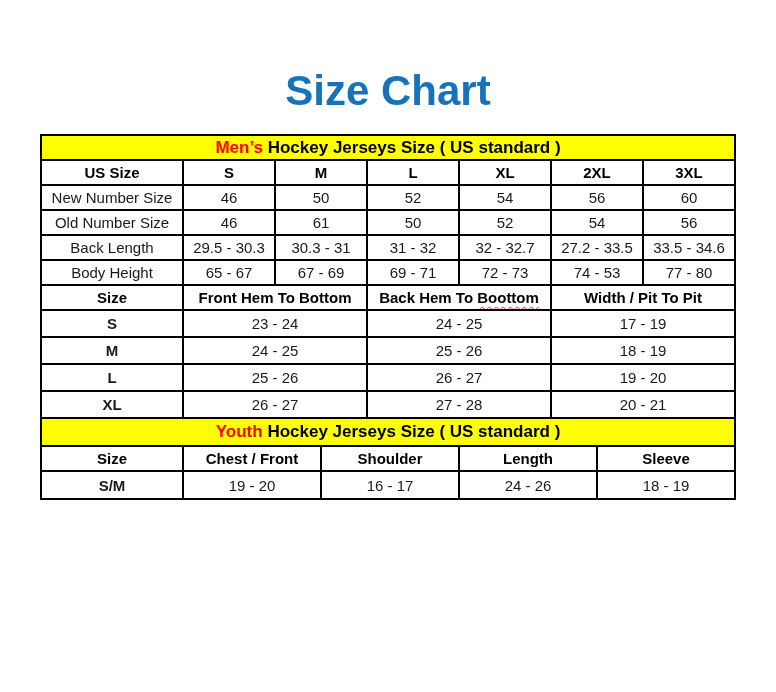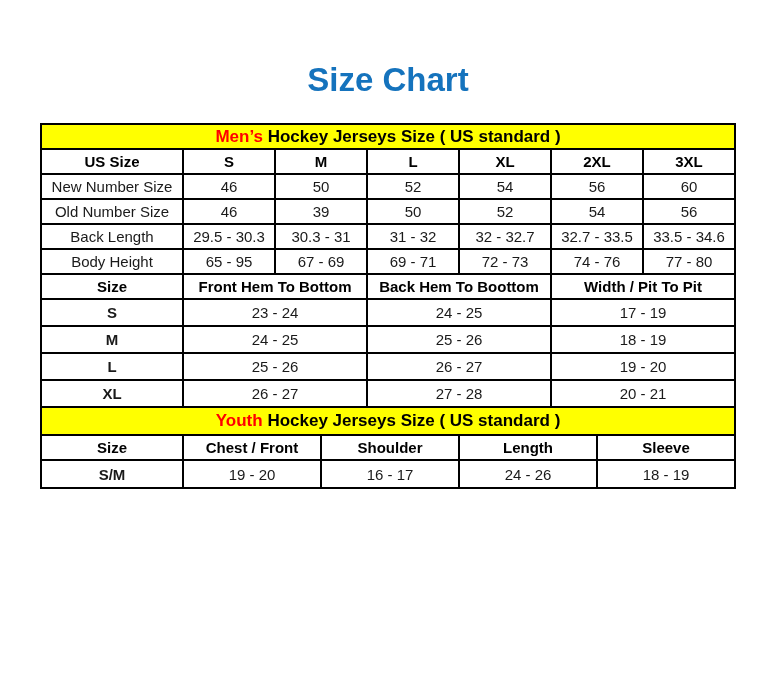--- a/index.html
+++ b/index.html
@@ -2,22 +2,22 @@
 <html><head>
 <meta charset="utf-8">
 <style>
   html,body{margin:0;padding:0;}
   body{
     width:776px;height:692px;background:#ffffff;
     font-family:"Liberation Sans",sans-serif;color:#1a1a1a;
     overflow:hidden;
   }
   .title{
-    margin:0;padding-top:62px;height:36px;line-height:36px;
-    text-align:center;font-size:33px;font-weight:bold;color:#1573BD;
+    margin:11px;padding-top:62px;height:36px;line-height:36px;
+    text-align:center;font-size:42px;font-weight:bold;color:#1573BD;
   }
   .tables{margin:25px 0 0 40px;width:694px;}
   table{
     border-collapse:collapse;table-layout:fixed;width:694px;
   }
   table.follow{margin-top:-2px;}
   td,th{
     border:2px solid #000;text-align:center;vertical-align:middle;
     font-size:15px;padding:0;overflow:hidden;white-space:nowrap;
   }
@@ -25,20 +25,21 @@
     background:#FFFF00;height:36px;font-size:17px;font-weight:bold;color:#000;
   }
   .band-hl{color:#FF0000;}
   th{height:23px;font-weight:bold;color:#000;text-align:center;}
   .mens td{height:23px;}
   .womens td{height:25px;}
   .youth td{height:26px;}
   td.lbl{font-weight:normal;}
   td.lbl-bold{font-weight:bold;}
   .sp-err{
+    text-decoration:underline;
     text-decoration-style:wavy;
     text-decoration-color:#E03030;
     text-decoration-thickness:1px;
     text-underline-offset:3px;
   }
 </style>
 </head>
 <body>
 
 <div class="page">
@@ -75,42 +76,42 @@
         <td>46</td>
         <td>50</td>
         <td>52</td>
         <td>54</td>
         <td>56</td>
         <td>60</td>
       </tr>
       <tr>
         <td class="lbl">Old Number Size</td>
         <td>46</td>
-        <td>39</td>
+        <td>61</td>
         <td>50</td>
         <td>52</td>
         <td>54</td>
         <td>56</td>
       </tr>
       <tr>
         <td class="lbl">Back Length</td>
         <td>29.5 - 30.3</td>
         <td>30.3 - 31</td>
         <td>31 - 32</td>
         <td>32 - 32.7</td>
-        <td>32.7 - 33.5</td>
+        <td>27.2 - 33.5</td>
         <td>33.5 - 34.6</td>
       </tr>
       <tr>
         <td class="lbl">Body Height</td>
-        <td>65 - 95</td>
+        <td>65 - 67</td>
         <td>67 - 69</td>
         <td>69 - 71</td>
         <td>72 - 73</td>
-        <td>74 - 76</td>
+        <td>74 - 53</td>
         <td>77 - 80</td>
       </tr>
     </tbody>
       </table>
 
     <table class="womens follow">
       <colgroup>
         <col style="width:142px">
           <col style="width:184px">
           <col style="width:184px">

